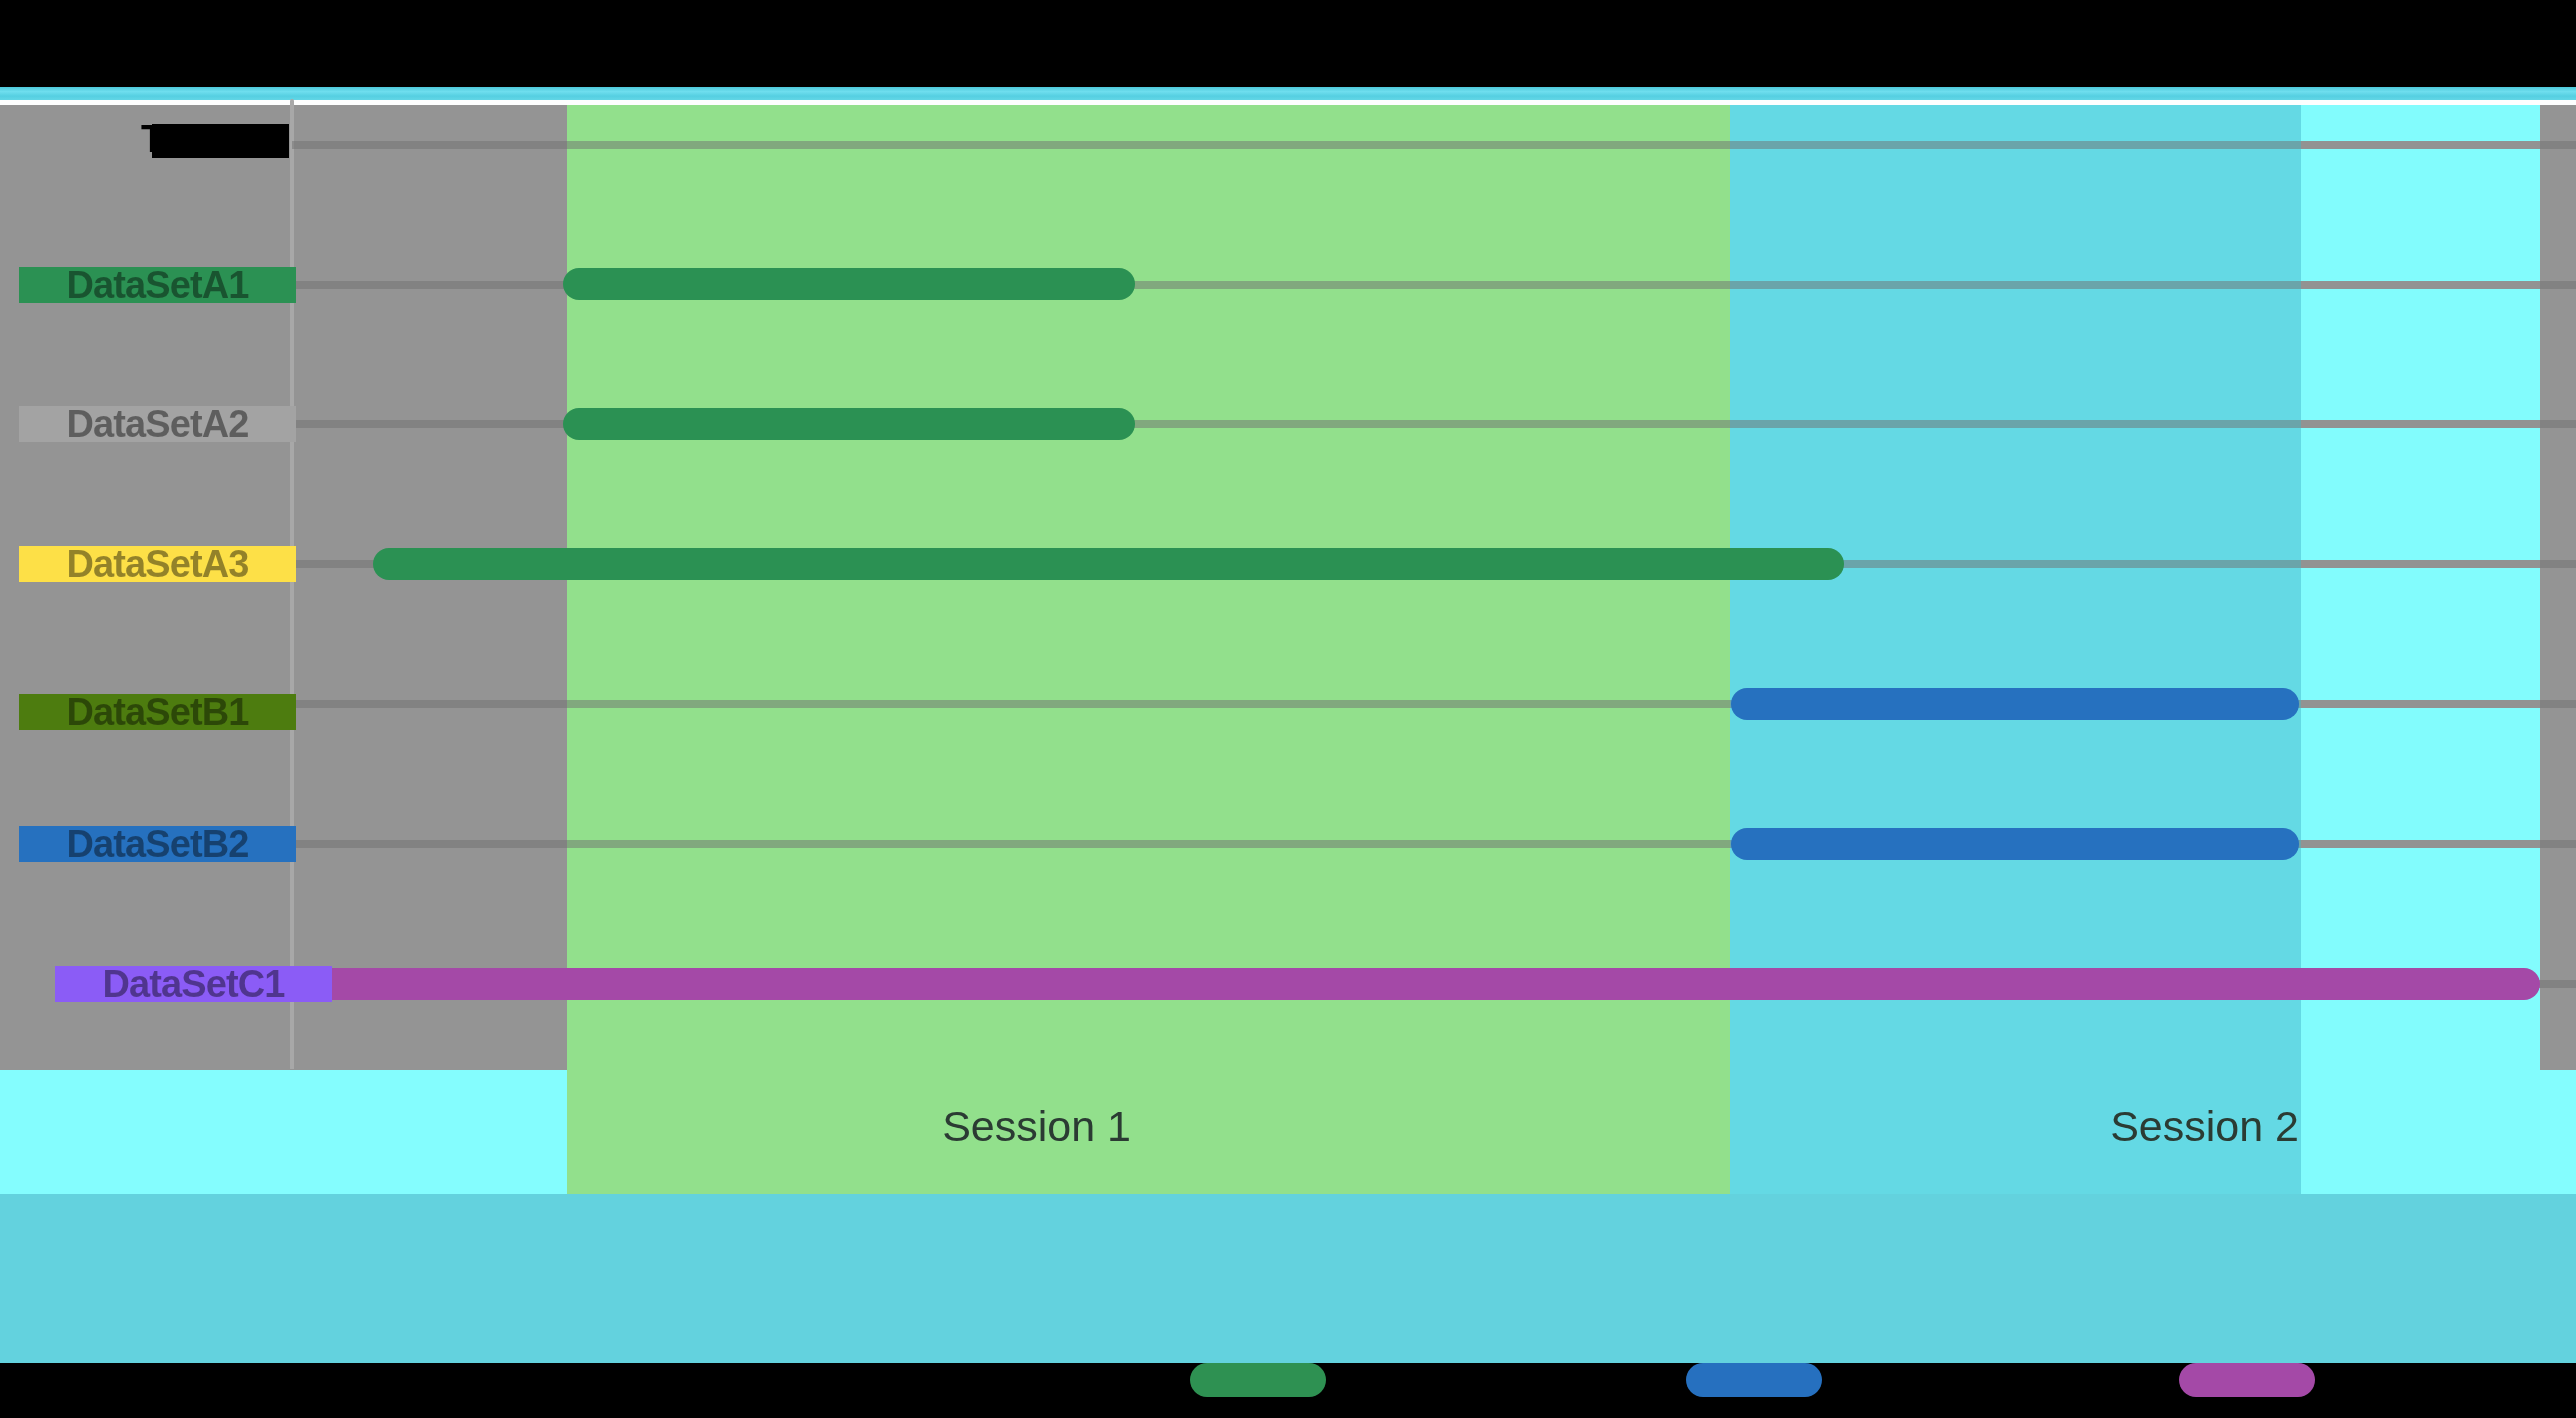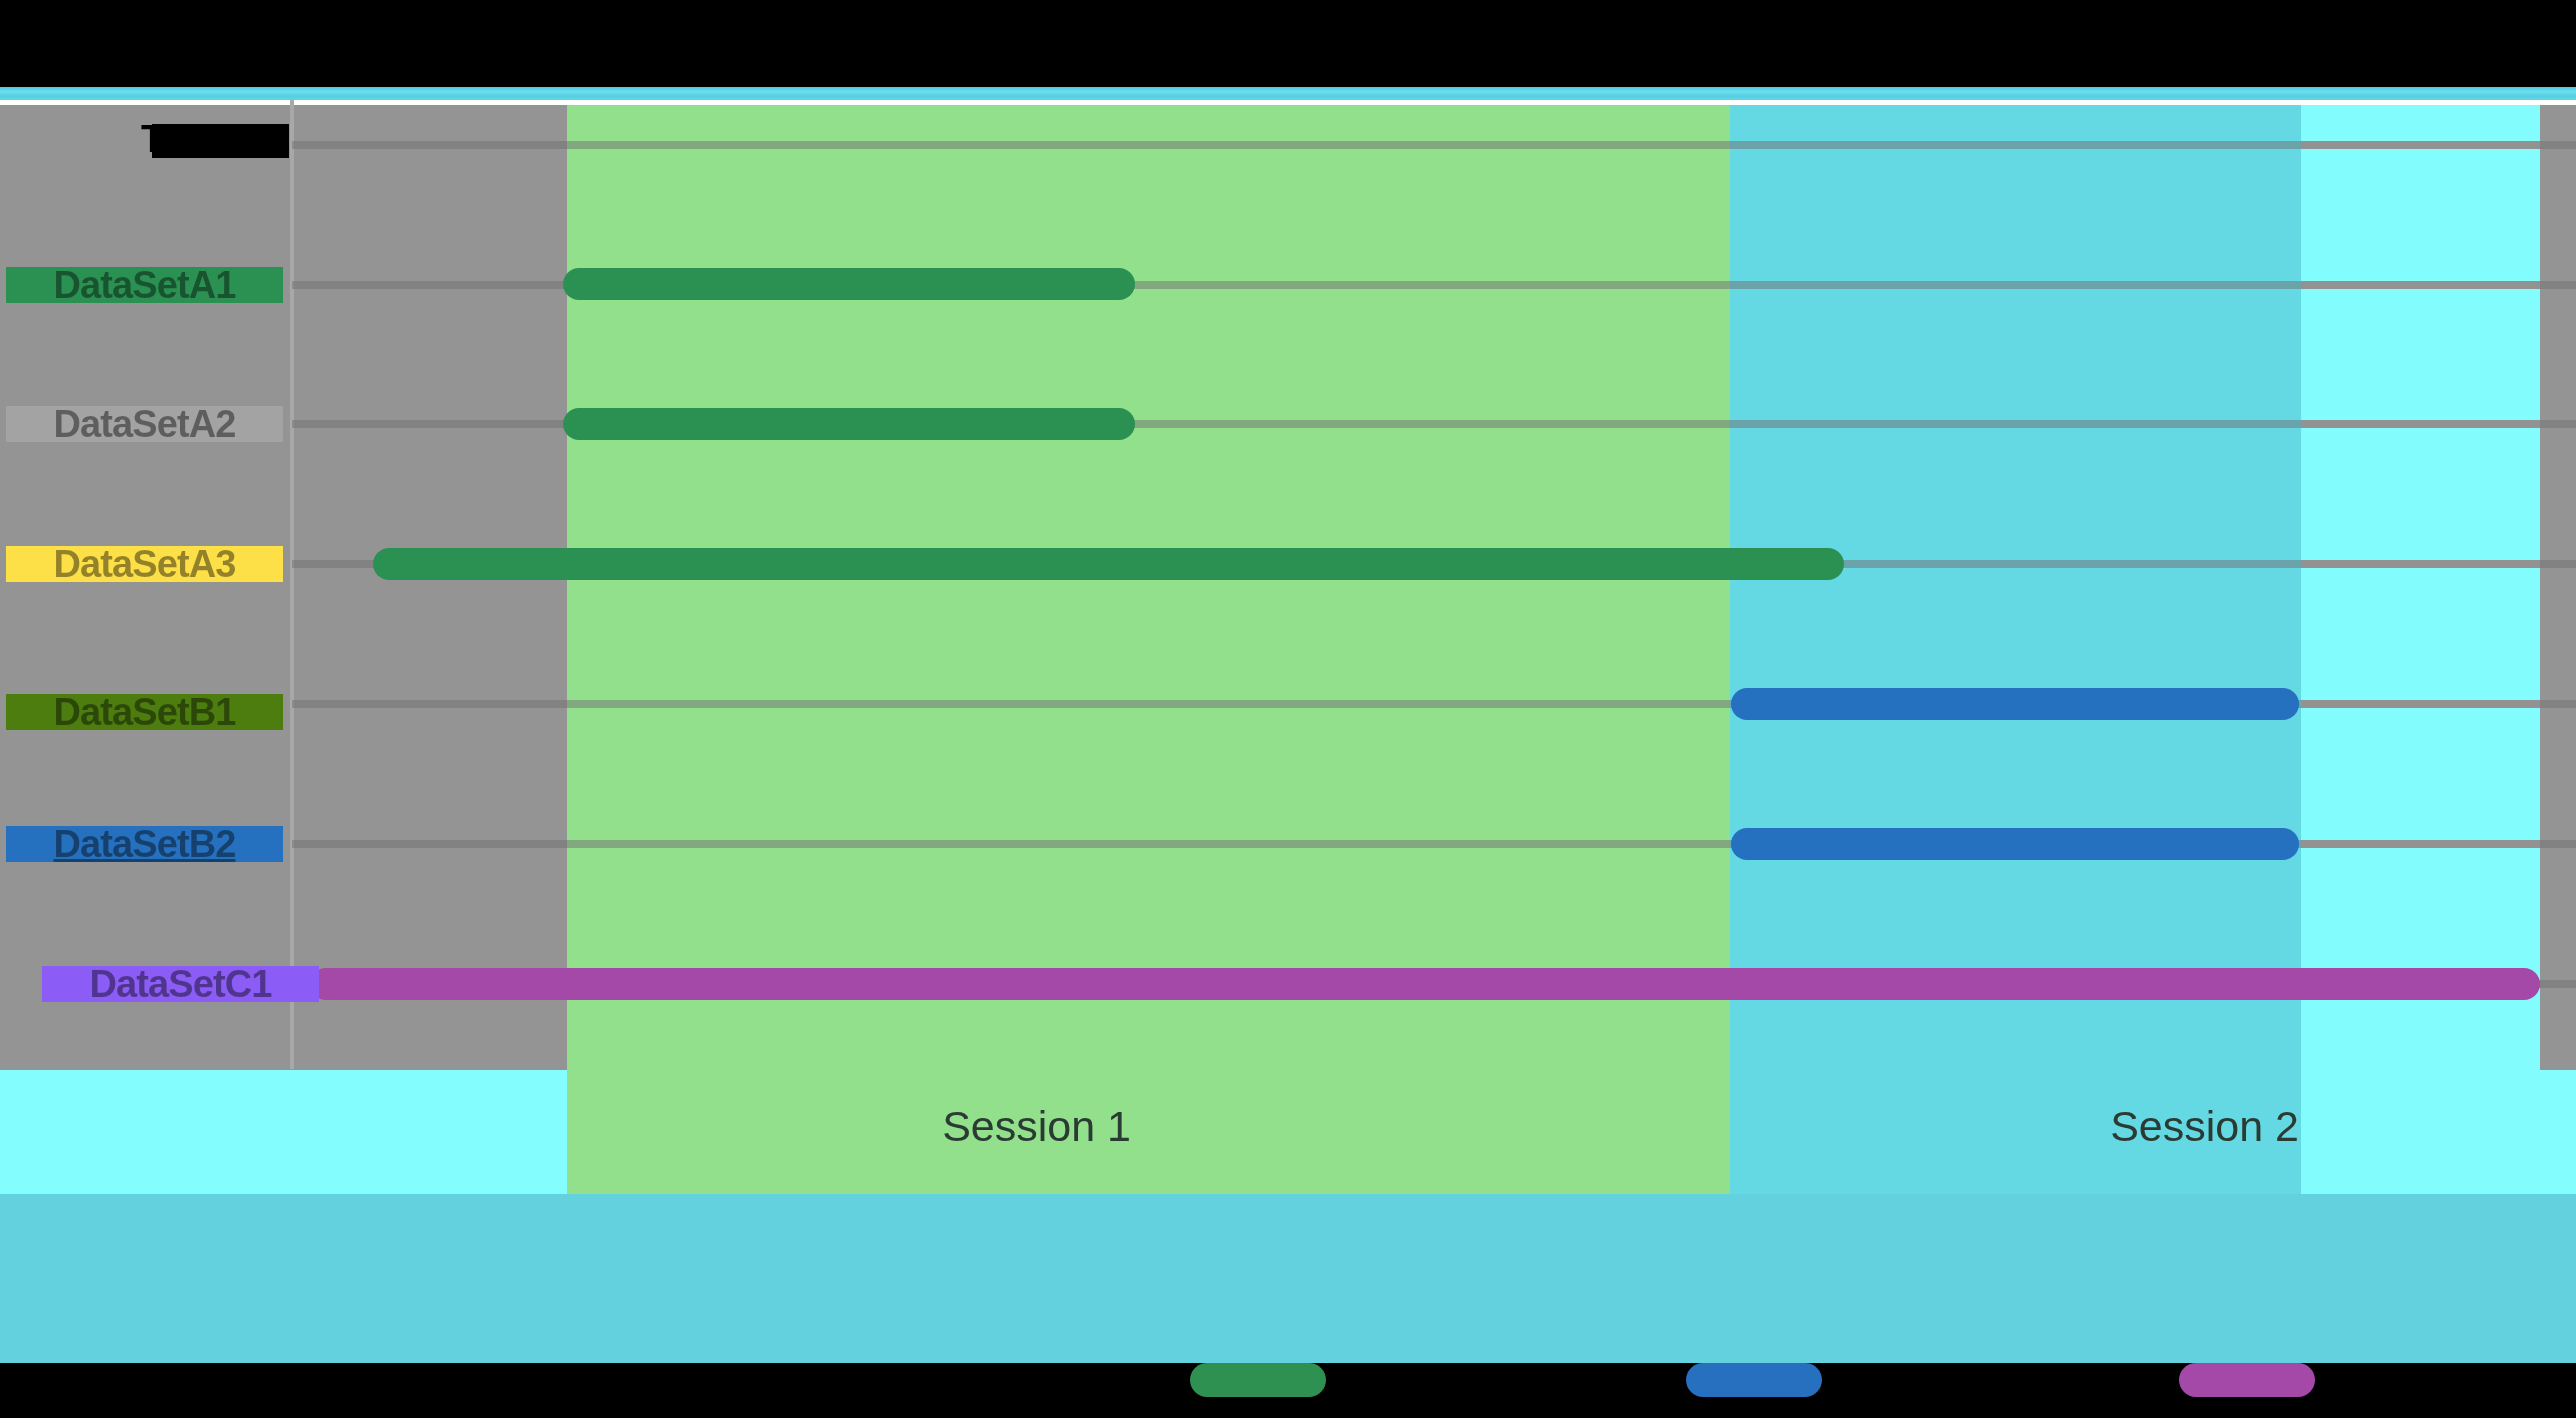--- a/index.html
+++ b/index.html
@@ -11,21 +11,21 @@
   #white-line{left:0;top:100px;width:2576px;height:4.7px;background:#fdfefe;}
   #plot-bg{left:0;top:105px;width:2576px;height:965px;background:#949494;}
   #footer-lightband{left:0;top:1070px;width:2576px;height:124px;background:#84fdfe;}
   #panel-session1{left:567px;top:105px;width:1164px;height:1089px;background:#92e08c;}
   #panel-session2{left:1730px;top:105px;width:571px;height:1089px;background:#64d9e4;}
   #panel-lightcol{left:2301px;top:105px;width:239px;height:1089px;background:#82fcfd;}
   #y-spine{left:290px;top:99px;width:3.8px;height:970px;background:#a8a8a8;border-radius:2.8px 2.8px 0 0;}
   .gridline{height:7.5px;background:rgba(112,112,112,0.5);}
   .gridline .solidseg{position:absolute;top:0;height:100%;background:#929292;}
   .task-bar{height:32px;border-radius:16px;}
-  .row-label{left:6px;width:277px;height:36px;text-align:center;line-height:37px;
+  .row-label{left:19px;width:277px;height:36px;text-align:center;line-height:37px;
     font-size:38px;font-weight:bold;letter-spacing:-0.9px;color:rgba(0,0,0,0.42);
     white-space:nowrap;overflow:hidden;}
   .session-label{height:47px;line-height:47px;font-size:43px;color:#2b3b33;
     text-align:right;white-space:nowrap;}
   #title-partial{left:141px;top:120px;height:39px;line-height:39px;font-size:38px;
     font-weight:bold;color:#000;}
   #title-redaction{background:#000;}
   #bottom-band{left:0;top:1194px;width:2576px;height:169px;background:#63d2de;}
   #bottom-black{left:0;top:1363px;width:2576px;height:56px;background:#000;}
   .legend-swatch{top:1363px;width:136px;height:34px;border-radius:17px;}
@@ -68,21 +68,21 @@
     <div class="abs task-bar" style="left: 563px; top: 268px; width: 572px; background: rgb(43, 145, 83);"></div>
     <div class="abs task-bar" style="left: 563px; top: 408px; width: 572px; background: rgb(43, 145, 83);"></div>
     <div class="abs task-bar" style="left: 373px; top: 548px; width: 1471px; background: rgb(43, 145, 83);"></div>
     <div class="abs task-bar" style="left: 1731px; top: 688px; width: 568px; background: rgb(38, 113, 191);"></div>
     <div class="abs task-bar" style="left: 1731px; top: 828px; width: 568px; background: rgb(38, 113, 191);"></div>
     <div class="abs task-bar" style="left: 310px; top: 968px; width: 2230px; background: rgb(164, 73, 167);"></div>
     <div class="abs row-label" style="top: 267px; background: rgb(43, 145, 83);">DataSetA1</div>
     <div class="abs row-label" style="top: 406px; background: #a3a3a3;">DataSetA2</div>
     <div class="abs row-label" style="top: 546px; background: #fde047;">DataSetA3</div>
     <div class="abs row-label" style="top: 686px; background: #4d7c0f; margin-top: 8px;">DataSetB1</div>
-    <div class="abs row-label" style="top: 826px; background: rgb(38, 113, 191); text-decoration: underline;">DataSetB2</div>
+    <div class="abs row-label" style="top: 826px; background: rgb(38, 113, 191);">DataSetB2</div>
     <div class="abs row-label" style="top: 966px; background: #8b5cf6; margin-left: 36px;">DataSetC1</div>
   </div>
 
 <div class="abs" id="title-partial">T</div>
 <div class="abs" id="title-redaction" style="left: 152px; top: 124px; width: 137px; height: 34px;"></div>
 
 <div class="abs session-label" id="session1-label" style="left: 568px; top: 1103px; width: 563px;">Session 1</div>
 <div class="abs session-label" id="session2-label" style="left: 1736px; top: 1103px; width: 563px;">Session 2</div>
 
 <div class="abs" id="bottom-band"></div>

